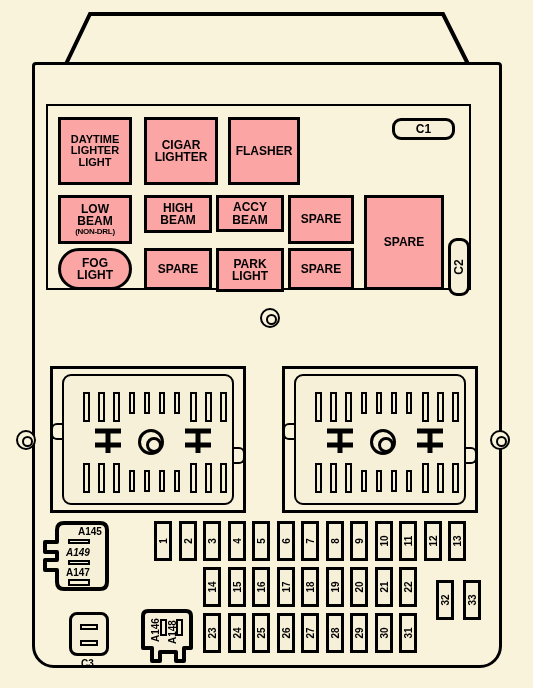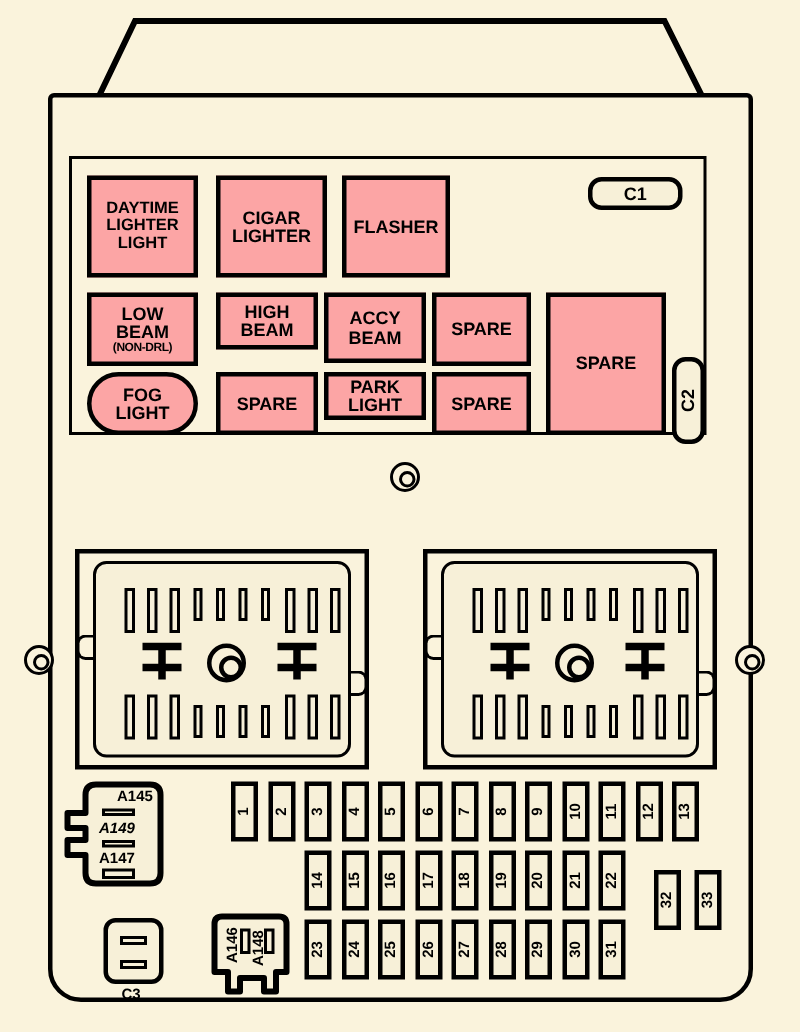--- a/index.html
+++ b/index.html
@@ -124,21 +124,21 @@
       <span>BEAM</span>
       <span class="sub">(NON-DRL)</span>
     </div>
   </div>
   <div class="cell f12" style="left:144px;top:195px;width:68px;height:38px;">
     <div>
       <span>HIGH</span>
       <span>BEAM</span>
     </div>
   </div>
-  <div class="cell f12" style="left:216px;top:195px;width:68px;height:47px;">
+  <div class="cell f12" style="left:216px;top:195px;width:68px;height:37px;">
     <div>
       <span>ACCY</span>
       <span>BEAM</span>
     </div>
   </div>
   <div class="cell f12" style="left:288px;top:195px;width:66px;height:49px;">
     <div>
         <span>SPARE</span>
       </div>
   </div>
@@ -147,21 +147,21 @@
     <div>
       <span>FOG</span>
       <span>LIGHT</span>
     </div>
   </div>
   <div class="cell f12" style="left:144px;top:248px;width:68px;height:42px;">
     <div>
         <span>SPARE</span>
       </div>
   </div>
-  <div class="cell f12" style="left:216px;top:248px;width:68px;height:32px;">
+  <div class="cell f12" style="left:216px;top:248px;width:68px;height:44px;">
     <div>
       <span>PARK</span>
       <span>LIGHT</span>
     </div>
   </div>
   <div class="cell f12" style="left:288px;top:248px;width:66px;height:42px;">
     <div>
         <span>SPARE</span>
       </div>
   </div>

